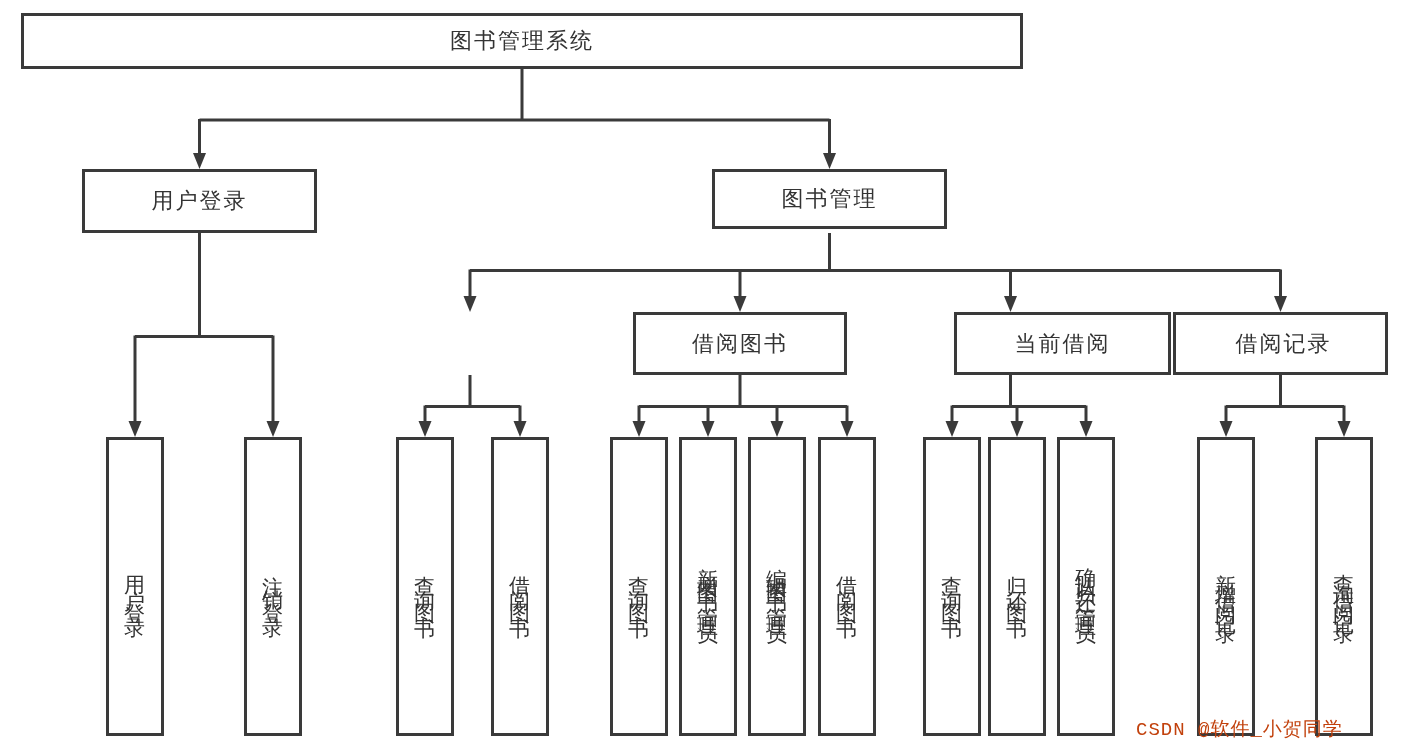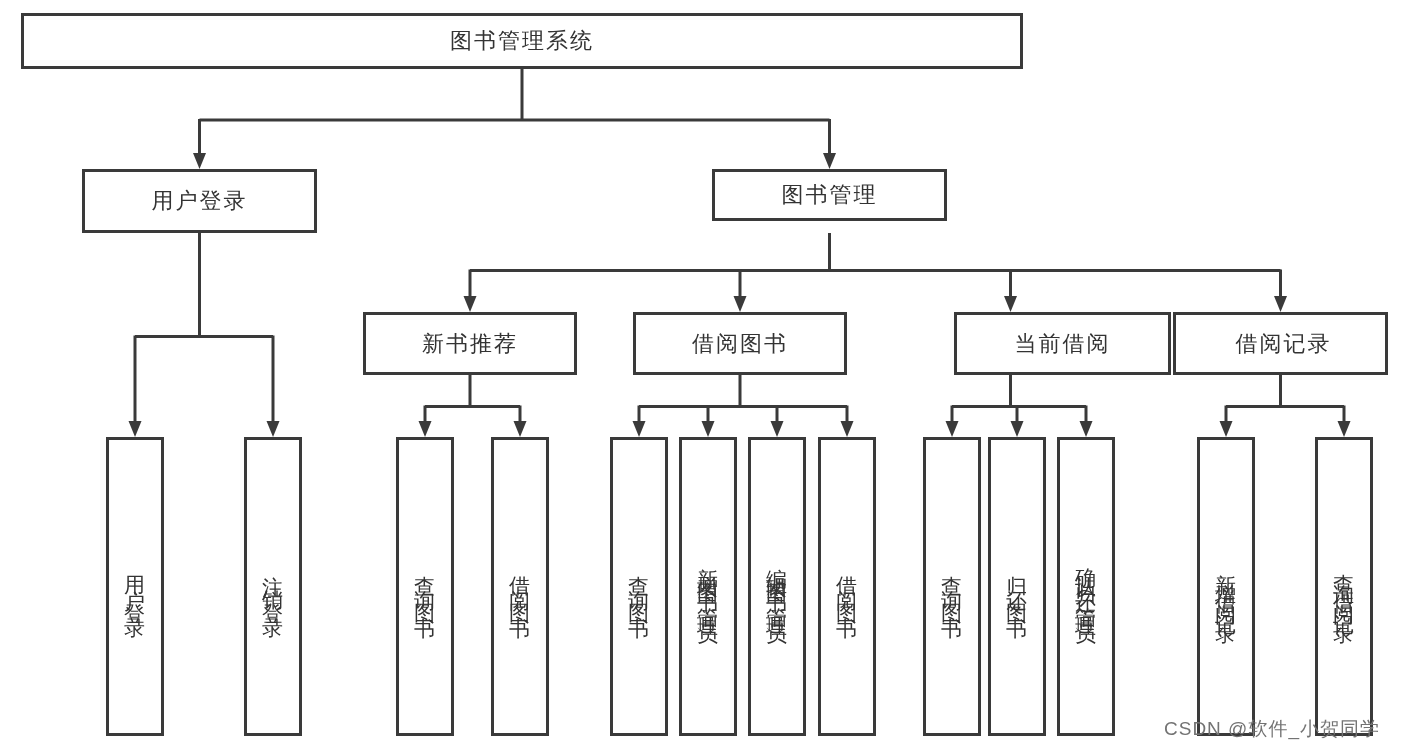--- a/index.html
+++ b/index.html
@@ -42,26 +42,27 @@
   .vlabel {
     color: #333333;
     font-size: 21px;
     line-height: 1;
     writing-mode: vertical-rl;
     text-orientation: mixed;
     white-space: nowrap;
   }
   .watermark {
     position: absolute;
-    left: 1164px;
+    left: 1136px;
     top: 716px;
     font-size: 19px;
-    color: #737373;
+    color: #c2410c;
     letter-spacing: 1px;
     white-space: nowrap;
+    font-family: Liberation Mono, monospace;
   }
 </style>
 </head>
 <body>
 
 <div class="stage">
 
   <svg class="wires" viewBox="0 0 1405 747" xmlns="http://www.w3.org/2000/svg">
     <defs>
       <marker id="ah" markerUnits="userSpaceOnUse" markerWidth="18" markerHeight="16" refX="1" refY="8" orient="auto">
@@ -119,27 +120,24 @@
     </g>
   </svg>
 
   <div class="box" style="left:21px; top:13px; width:1002px; height:56px;text-align:right;">
     <span class="hlabel">图书管理系统</span>
   </div>
 
   <div class="box" style="left:82px; top:169px; width:235px; height:64px;">
     <span class="hlabel">用户登录</span>
   </div>
-  <div class="box" style="left:712px; top:169px; width:235px; height:52px;">
+  <div class="box" style="left:712px; top:169px; width:235px; height:60px;">
     <span class="hlabel">图书管理</span>
   </div>
 
-  <div class="box" style="left:363px; top:312px; width:214px; height:63px;">
-    <span class="hlabel">新书推荐</span>
-  </div>
   <div class="box" style="left:633px; top:312px; width:214px; height:63px;">
     <span class="hlabel">借阅图书</span>
   </div>
   <div class="box" style="left:954px; top:312px; width:217px; height:63px;">
     <span class="hlabel">当前借阅</span>
   </div>
   <div class="box" style="left:1173px; top:312px; width:215px; height:63px;padding-left:6px;">
     <span class="hlabel">借阅记录</span>
   </div>
 

